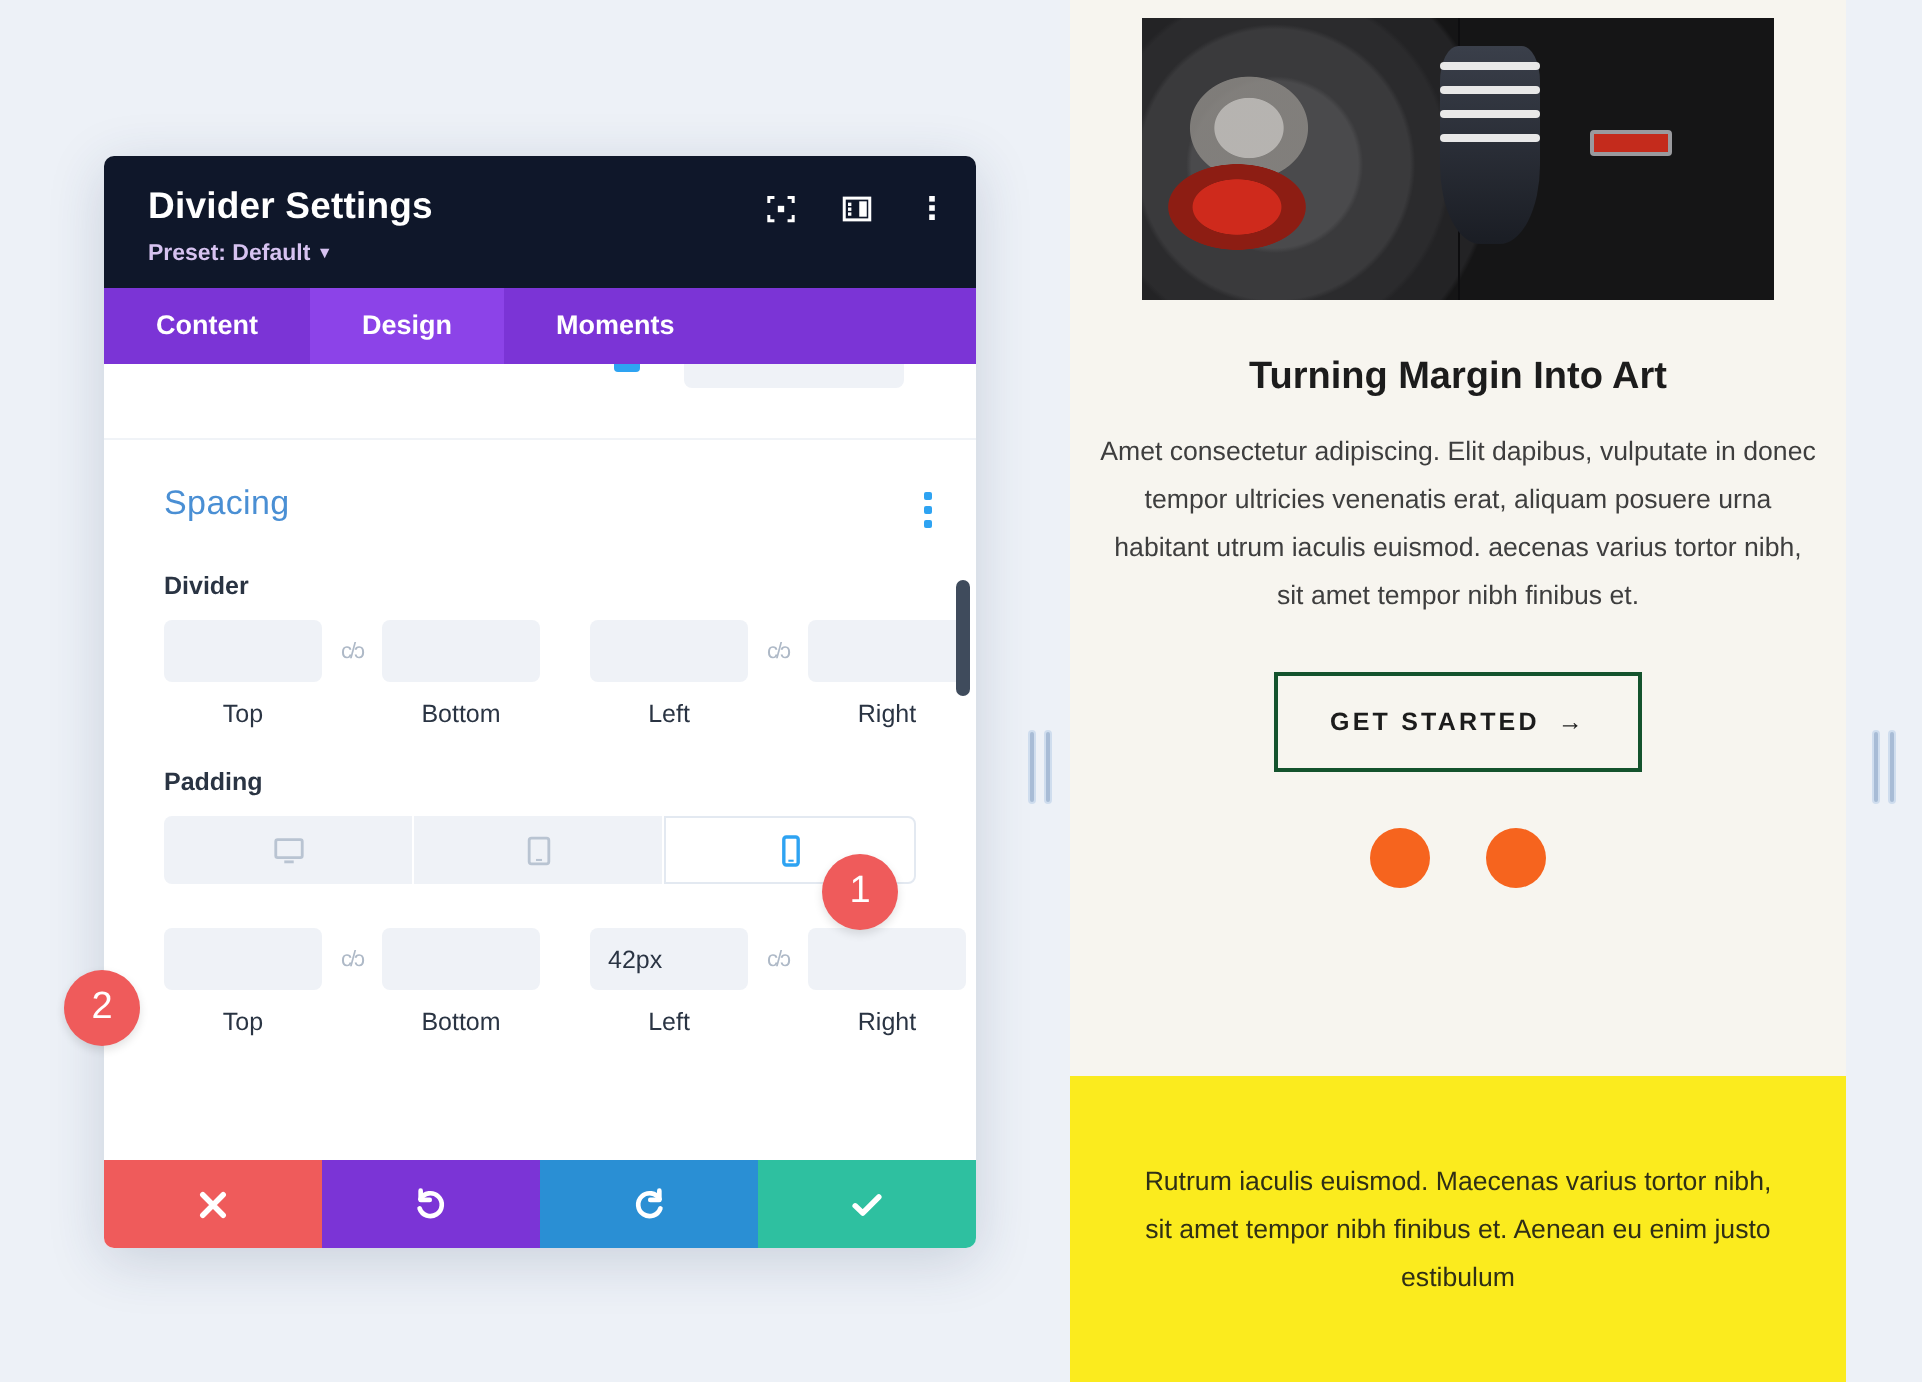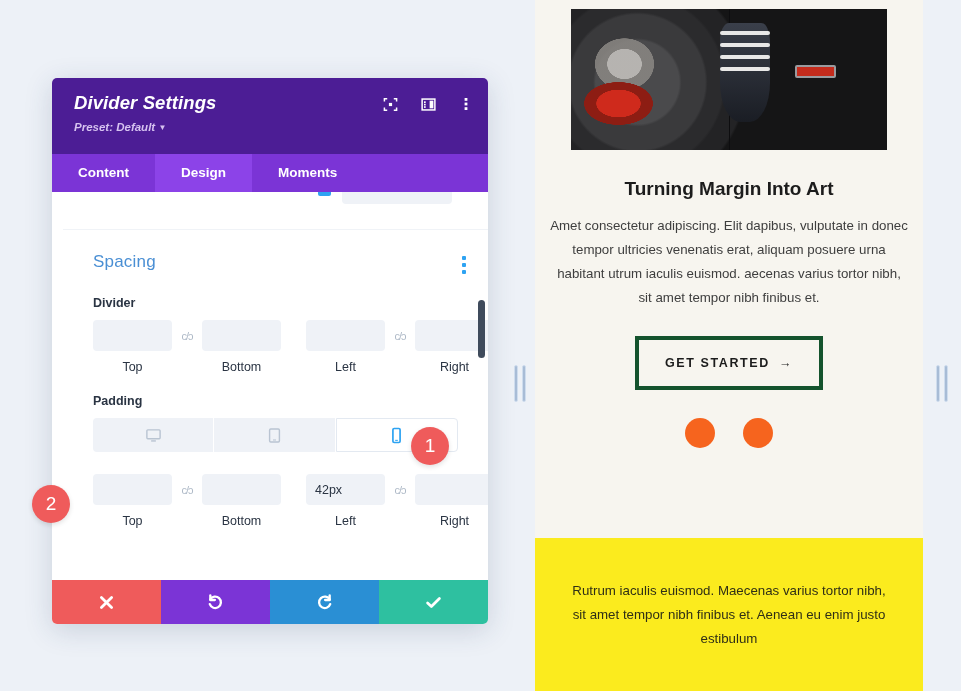--- a/index.html
+++ b/index.html
@@ -14,39 +14,39 @@
   
   .modal {
     position: absolute; left: 52px; top: 78px;
     width: 436px; height: 546px;
     border-radius: 5px; overflow: hidden;
     box-shadow: 0 6px 28px rgba(40,60,100,.18);
     display: flex; flex-direction: column;
     background: #fff;
   }
   .modal-header {
-    background: #4c1d95; color: #fff;
+    background: #0f172a; color: #fff;
     padding: 14px 18px 10px 22px;
-    position: relative; height: 76px; font-style: italic;
+    position: relative; height: 66px;
   }
   .modal-title { font-size: 18.5px; font-weight: bold; letter-spacing:.1px; }
   .modal-preset { font-size: 11.5px; font-weight: bold; color: #d6c2f0; margin-top: 7px; }
   .modal-preset .caret { font-size: 8px; display:inline-block; transform: translateY(-1px); }
   .header-icons { position: absolute; right: 14px; top: 18px; display: flex; align-items:center; gap: 22px; }
   .hicon { width: 16px; height: 16px; display:flex; align-items:center; justify-content:center; cursor:pointer; }
   .hicon svg { display:block; }
 
   .tabs { display: flex; background: #7b34d6; height: 38px; }
   .tab {
     flex: 0 0 auto; padding: 0 26px; height: 38px; line-height: 38px;
     color: #fff; font-size: 13.5px; font-weight: bold; cursor: pointer;
   }
   .tab.active { background: #8c43e8; }
 
-  .modal-body { flex: 1; background: #fff; position: relative; overflow: hidden; padding-left: 11px; }
+  .modal-body { flex: 1; background: #fff; position: relative; overflow: hidden; }
 
   
   .cut-row { height: 38px; position: relative; border-bottom: 1px solid #f0f3f7; }
   .cut-knob {
     position: absolute; left: 255px; top: -5px; width: 13px; height: 9px;
     background: #2ea3f2; border-radius: 2px;
   }
   .cut-field {
     position: absolute; right: 36px; top: -10px; width: 110px; height: 22px;
     background: #eff2f7; border-radius: 4px;
@@ -153,21 +153,21 @@
   .pv-title {
     text-align: center; font-size: 19px; font-weight: bold; color: #1c1c1c;
     margin: 28px 24px 0 24px;
   }
   .pv-body {
     text-align: center; font-size: 13.3px; line-height: 24px; color: #3e3e3e;
     margin: 14px 14px 0 14px;
   }
   .pv-cta-wrap { display:flex; justify-content:center; margin-top: 26px; }
   .pv-cta {
-    border: 4px solid #14532d; background: transparent; cursor:pointer;
+    border: 2px solid #14532d; background: transparent; cursor:pointer;
     padding: 16px 26px; font-size: 12.5px; font-weight: bold; letter-spacing: 1.6px;
     color: #1c1c1c; font-family: "Liberation Sans", sans-serif;
     display:flex; align-items:center; gap:9px;
   }
   .pv-dots { display:flex; justify-content:center; gap: 28px; margin-top: 28px; }
   .pv-dot { width: 30px; height: 30px; border-radius: 50%; background: #f6641e; }
 
   .pv-yellow {
     position: absolute; left: 0; bottom: 0; width: 100%; height: 153px;
     background: #fbeb1e; display:flex; align-items:center; justify-content:center;

